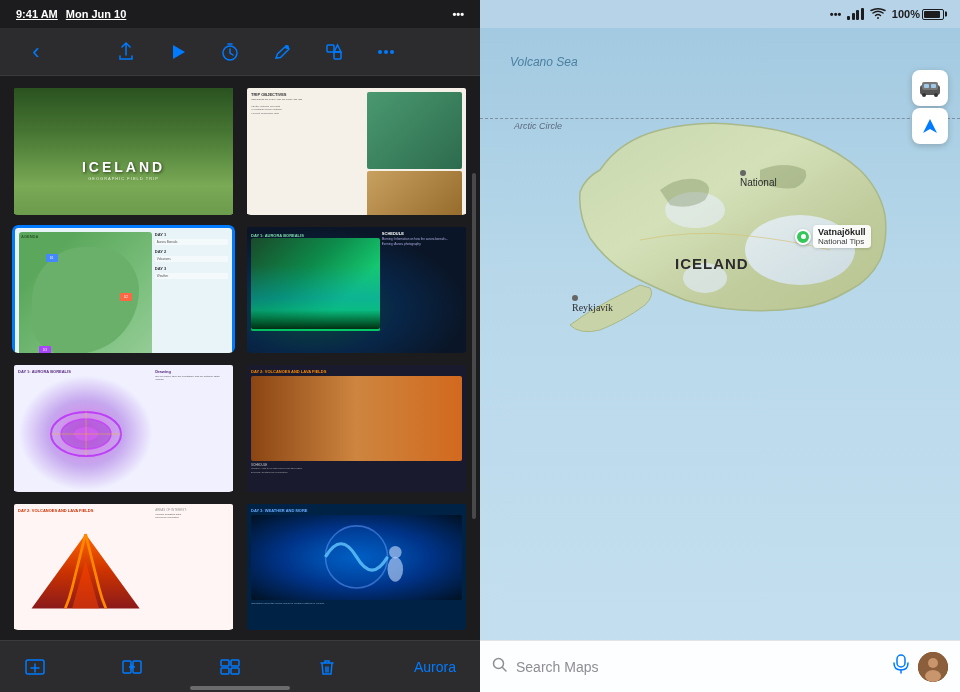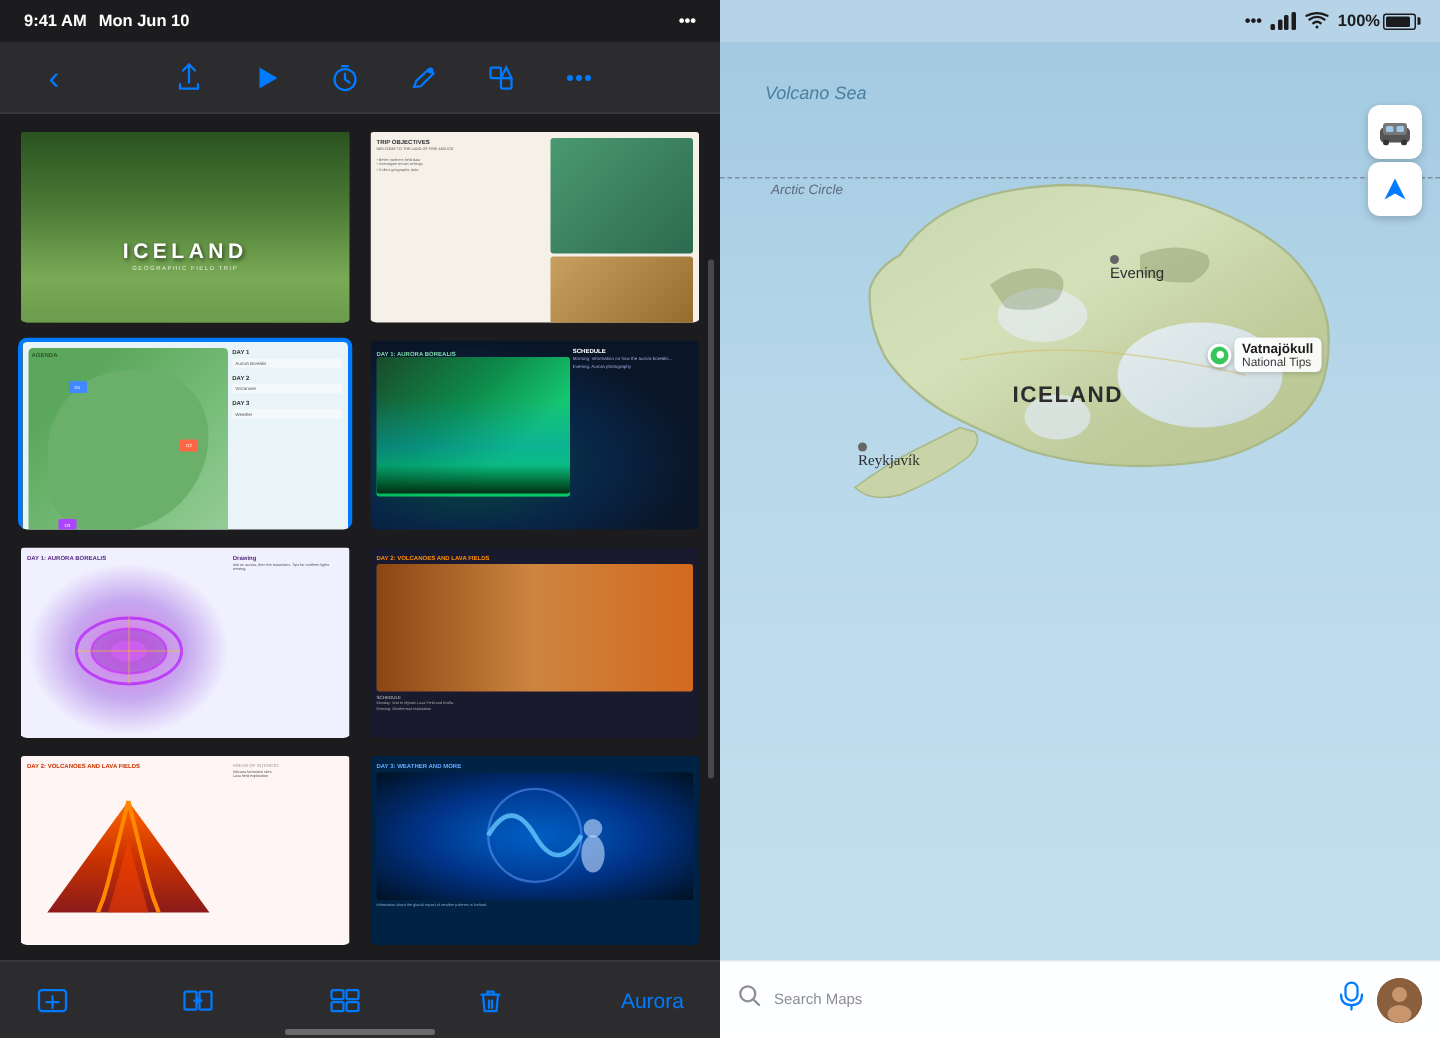--- a/index.html
+++ b/index.html
@@ -393,21 +393,21 @@
       padding: 8px 12px;
       gap: 8px;
       border-top: 1px solid rgba(0,0,0,0.1);
     }
     .search-icon-wrap {
       color: #8e8e93;
       font-size: 16px;
     }
     .search-input-fake {
       flex: 1;
-      font-size: 10px;
+      font-size: 14px;
       color: #8e8e93;
     }
     .search-mic {
       color: #007aff;
       font-size: 18px;
     }
     .search-avatar {
       width: 30px; height: 30px;
       background: linear-gradient(135deg, #8b4513, #5a2d00);
       border-radius: 50%;
@@ -447,21 +447,21 @@
       background: #1c1c1e;
       border-radius: 1px;
     }
   </style>
 </head>
 <body>
 
 <div class="keynote-panel">
 
   <div class="keynote-status-bar">
-    <div style="display:flex; gap:8px; align-items:center;">
+    <div style="display:flex; gap:8px; align-items:center;text-decoration:underline;">
       <span>9:41 AM</span>
       <span>Mon Jun 10</span>
     </div>
     <span>•••</span>
   </div>
 
   <div class="keynote-toolbar">
     <div class="toolbar-left">
       <div class="toolbar-btn">
         <span style="font-size:22px; font-weight:300; color:#007aff;">‹</span>
@@ -759,29 +759,29 @@
 
     <div class="arctic-line"></div>
     <div class="arctic-label">Arctic Circle</div>
 
     <div class="map-label-sea" style="top:55px; left:30px;">Volcano Sea</div>
 
     <div class="map-label-country" style="top:255px; left:195px;">ICELAND</div>
 
     <div style="position:absolute; top:170px; left:260px;">
       <div style="width:6px; height:6px; background:#666; border-radius:50%; margin-bottom:1px;"></div>
-      <div class="map-label" style="position:static; font-size:10px;">Evening</div>
+      <div class="map-label" style="position:static; font-size:10px;">National</div>
     </div>
 
     <div style="position:absolute; top:295px; left:92px;font-family:Liberation Serif, serif;">
       <div style="width:6px; height:6px; background:#666; border-radius:50%; margin-bottom:1px;"></div>
       <div class="map-label" style="position:static; font-size:10px;">Reykjavík</div>
     </div>
 
-    <div style="position:absolute; top:225px; left:325px;">
+    <div style="position:absolute; top:225px; left:315px;">
       <div style="display:flex; align-items:center; gap:2px;">
         <div style="width:16px; height:16px; background:#34c759; border-radius:50%; border:2px solid #fff; box-shadow:0 1px 3px rgba(0,0,0,0.3); display:flex; align-items:center; justify-content:center;">
           <div style="width:5px; height:5px; background:#fff; border-radius:50%;"></div>
         </div>
         <div style="background:rgba(255,255,255,0.9); padding:2px 5px; border-radius:4px; box-shadow:0 1px 3px rgba(0,0,0,0.15);">
           <div style="font-size:9px; font-weight:600; color:#1c1c1e;">Vatnajökull</div>
           <div style="font-size:8px; color:#3c3c3e;">National Tips</div>
         </div>
       </div>
     </div>

